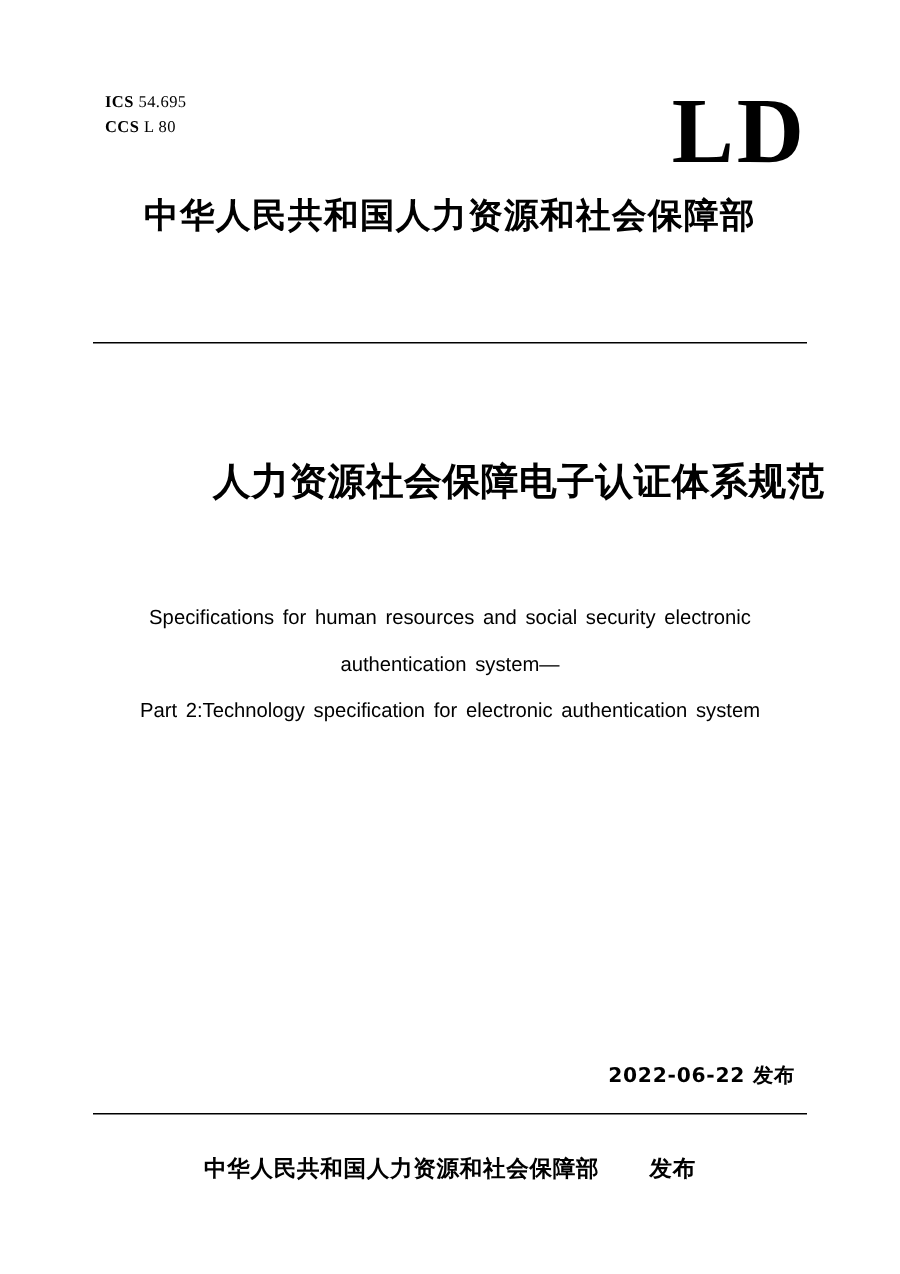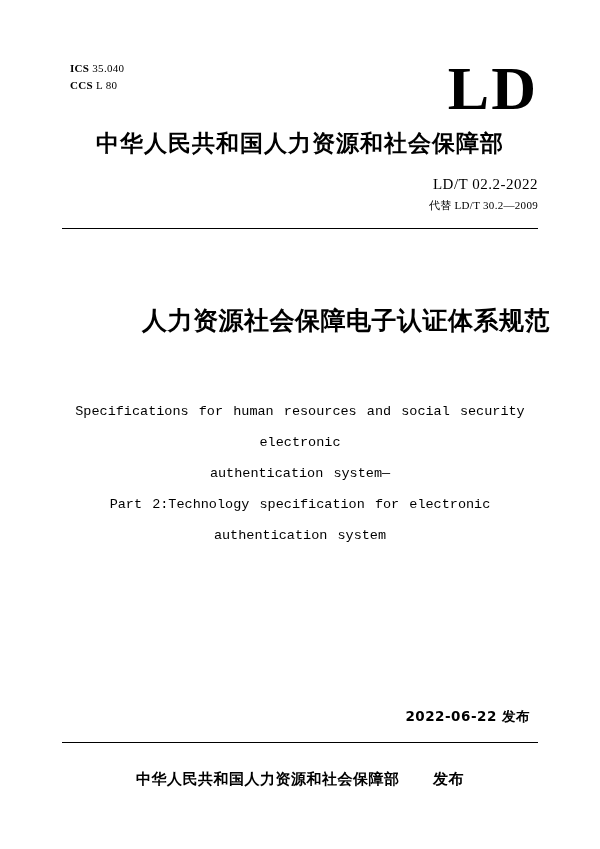--- a/index.html
+++ b/index.html
@@ -114,21 +114,21 @@
 
   
   .en-title {
     position: absolute;
     left: 60px;
     right: 60px;
     top: 396px;
     text-align: center;
     font-size: 13.5px;
     line-height: 2.3;
-    font-family: Liberation Mono, monospace;
+    font-family: Liberation Sans, sans-serif;
     word-spacing: 2px;
   }
 
   
   .dates {
     position: absolute;
     left: 70px;
     right: 70px;
     top: 708px;
     display: flex;
@@ -154,36 +154,32 @@
   .issuer .gap { display: inline-block; width: 22px; }
 </style>
 </head>
 <body>
 
 <div class="page">
 
   <div class="ics-block">
     <div class="ics-line">
       <span class="ics-key">ICS</span>
-      <span class="ics-val">35.040</span>
+      <span class="ics-val">54.695</span>
     </div>
     <div class="ics-line">
       <span class="ics-key">CCS</span>
       <span class="ics-val">L 80</span>
     </div>
   </div>
 
   <div class="ld-mark">LD</div>
 
   <div class="series-title">中华人民共和国人力资源和社会保障部</div>
 
-  <div class="std-no">
-    <div class="std-no-main">LD/T 02.2-2022</div>
-    <div class="std-no-sub">代替 LD/T 30.2—2009</div>
-  </div>
 
   <div class="rule rule-top"></div>
 
   <div class="main-title">
     <div>人力资源社会保障电子认证体系规范</div>
   </div>
 
   <div class="en-title">
     <div>Specifications for human resources  and  social  security electronic</div>
     <div>authentication  system—</div>

